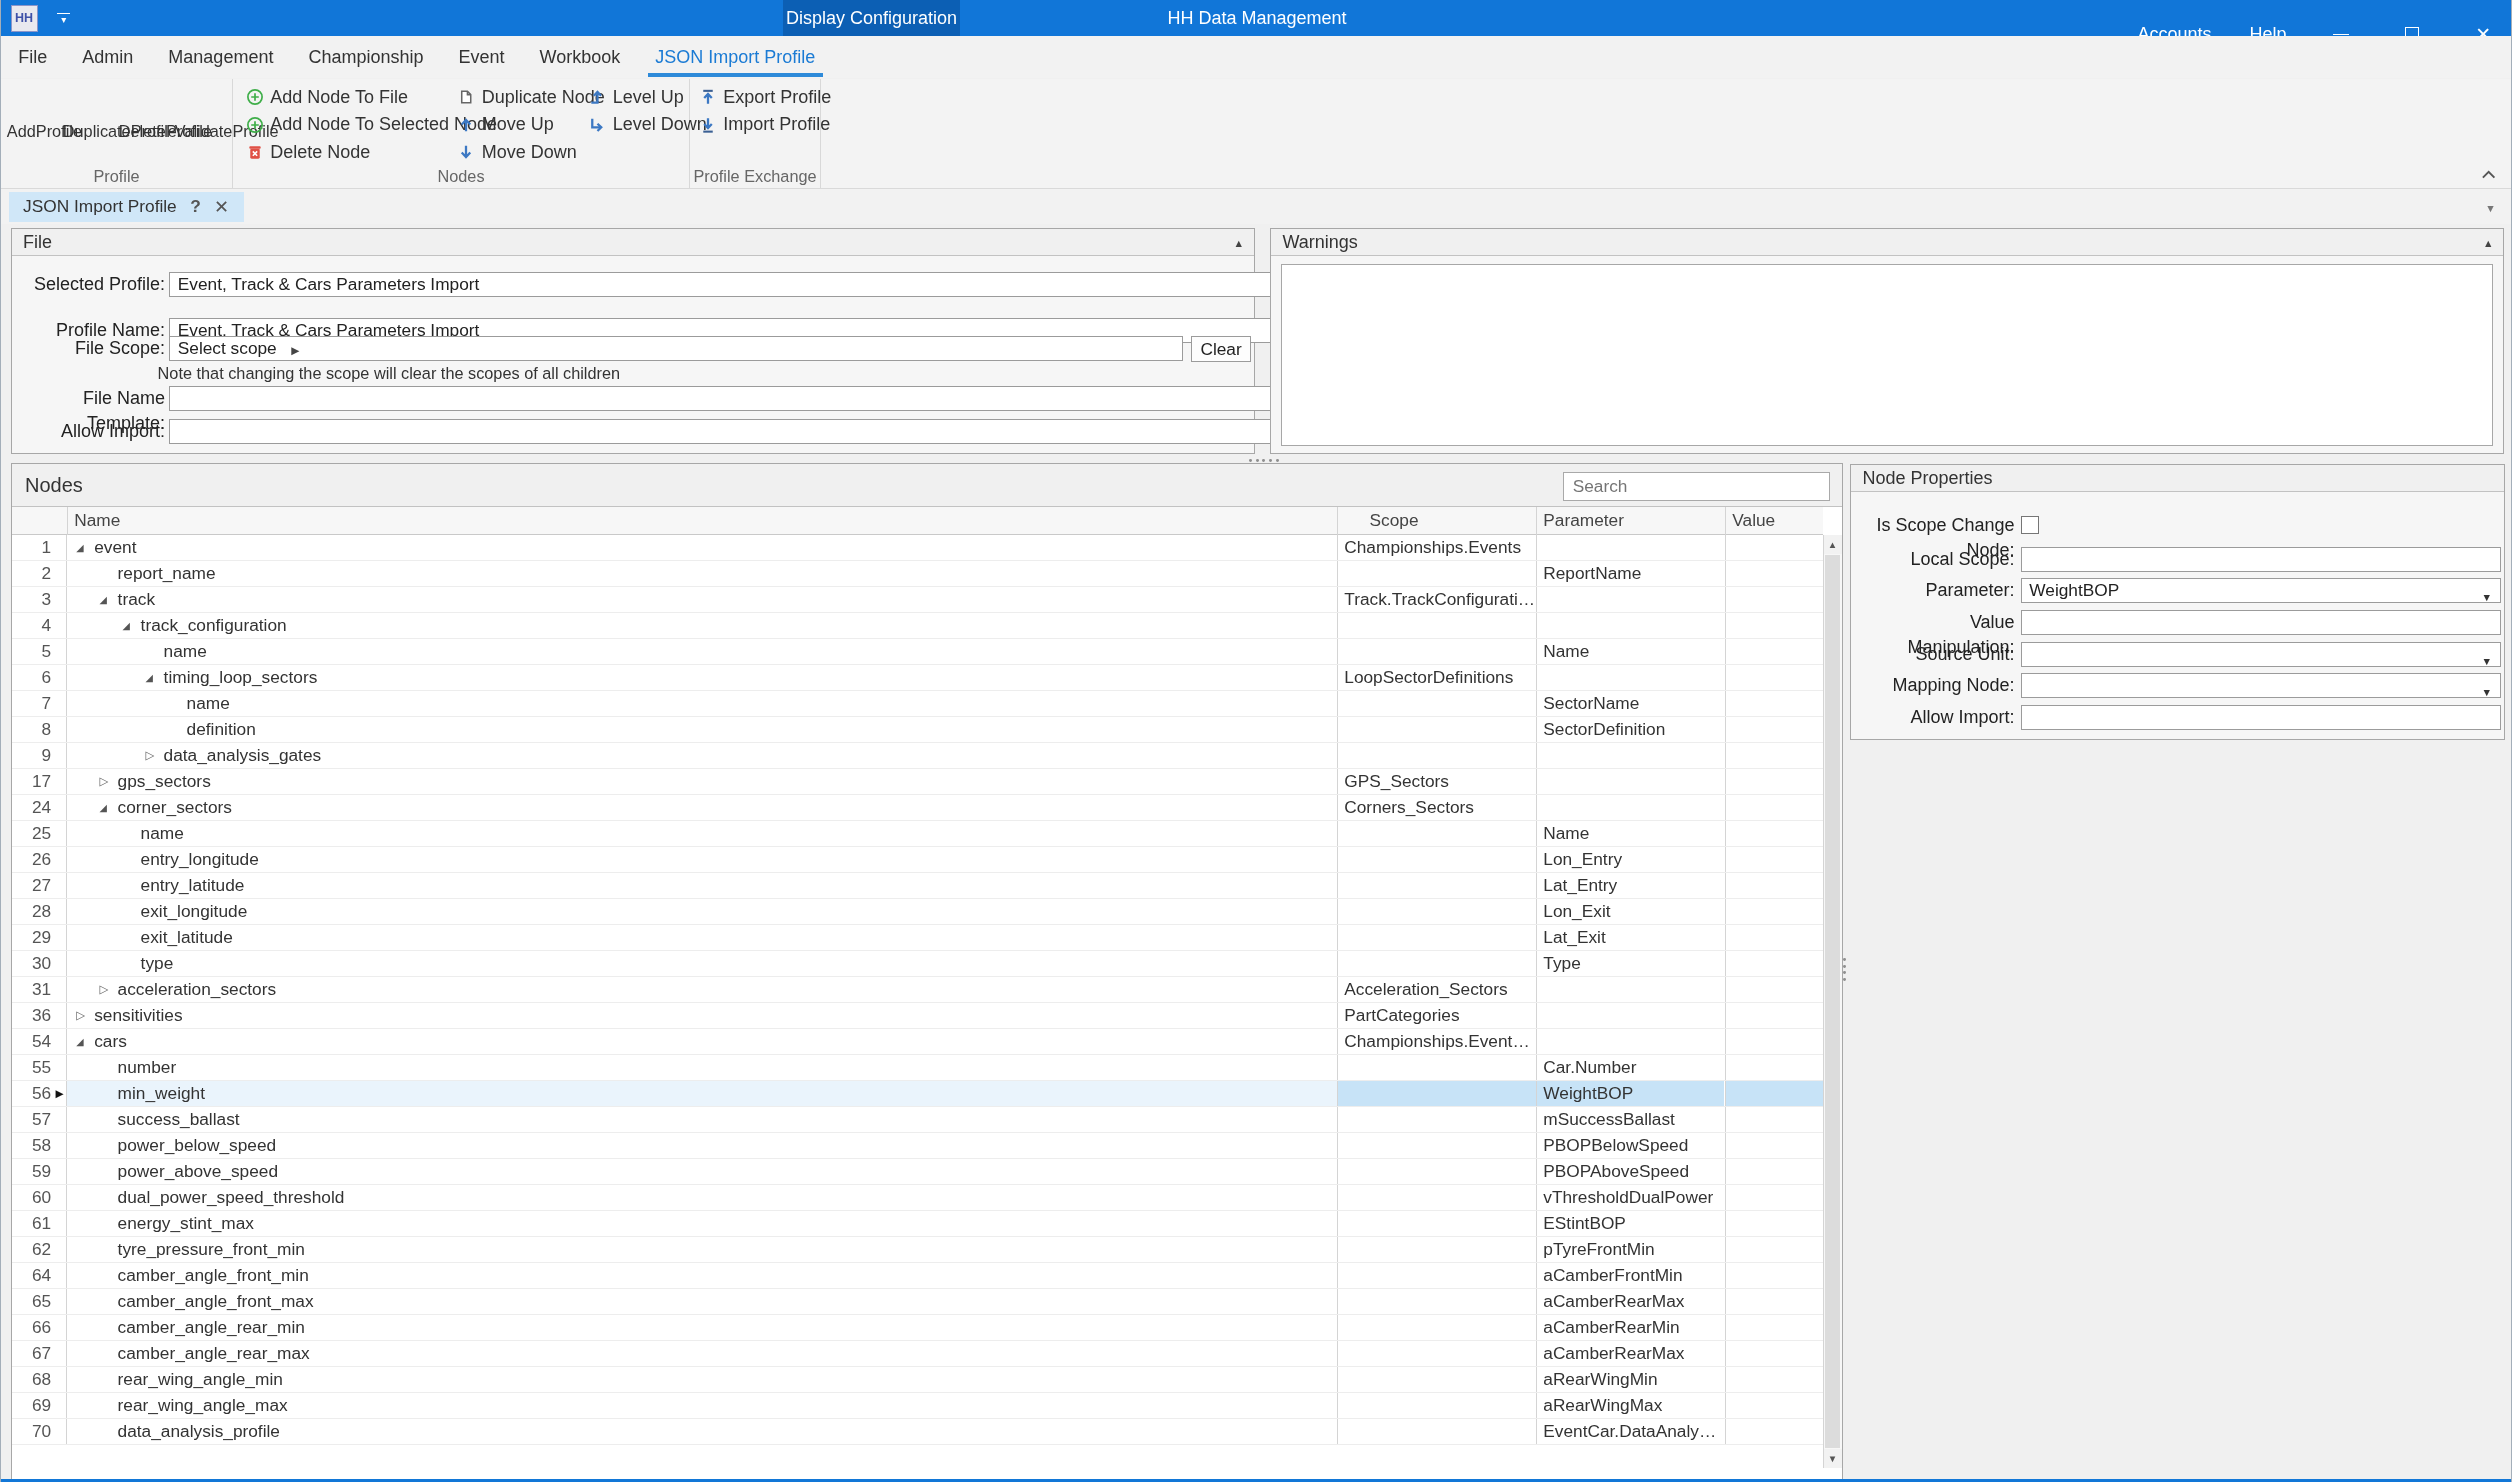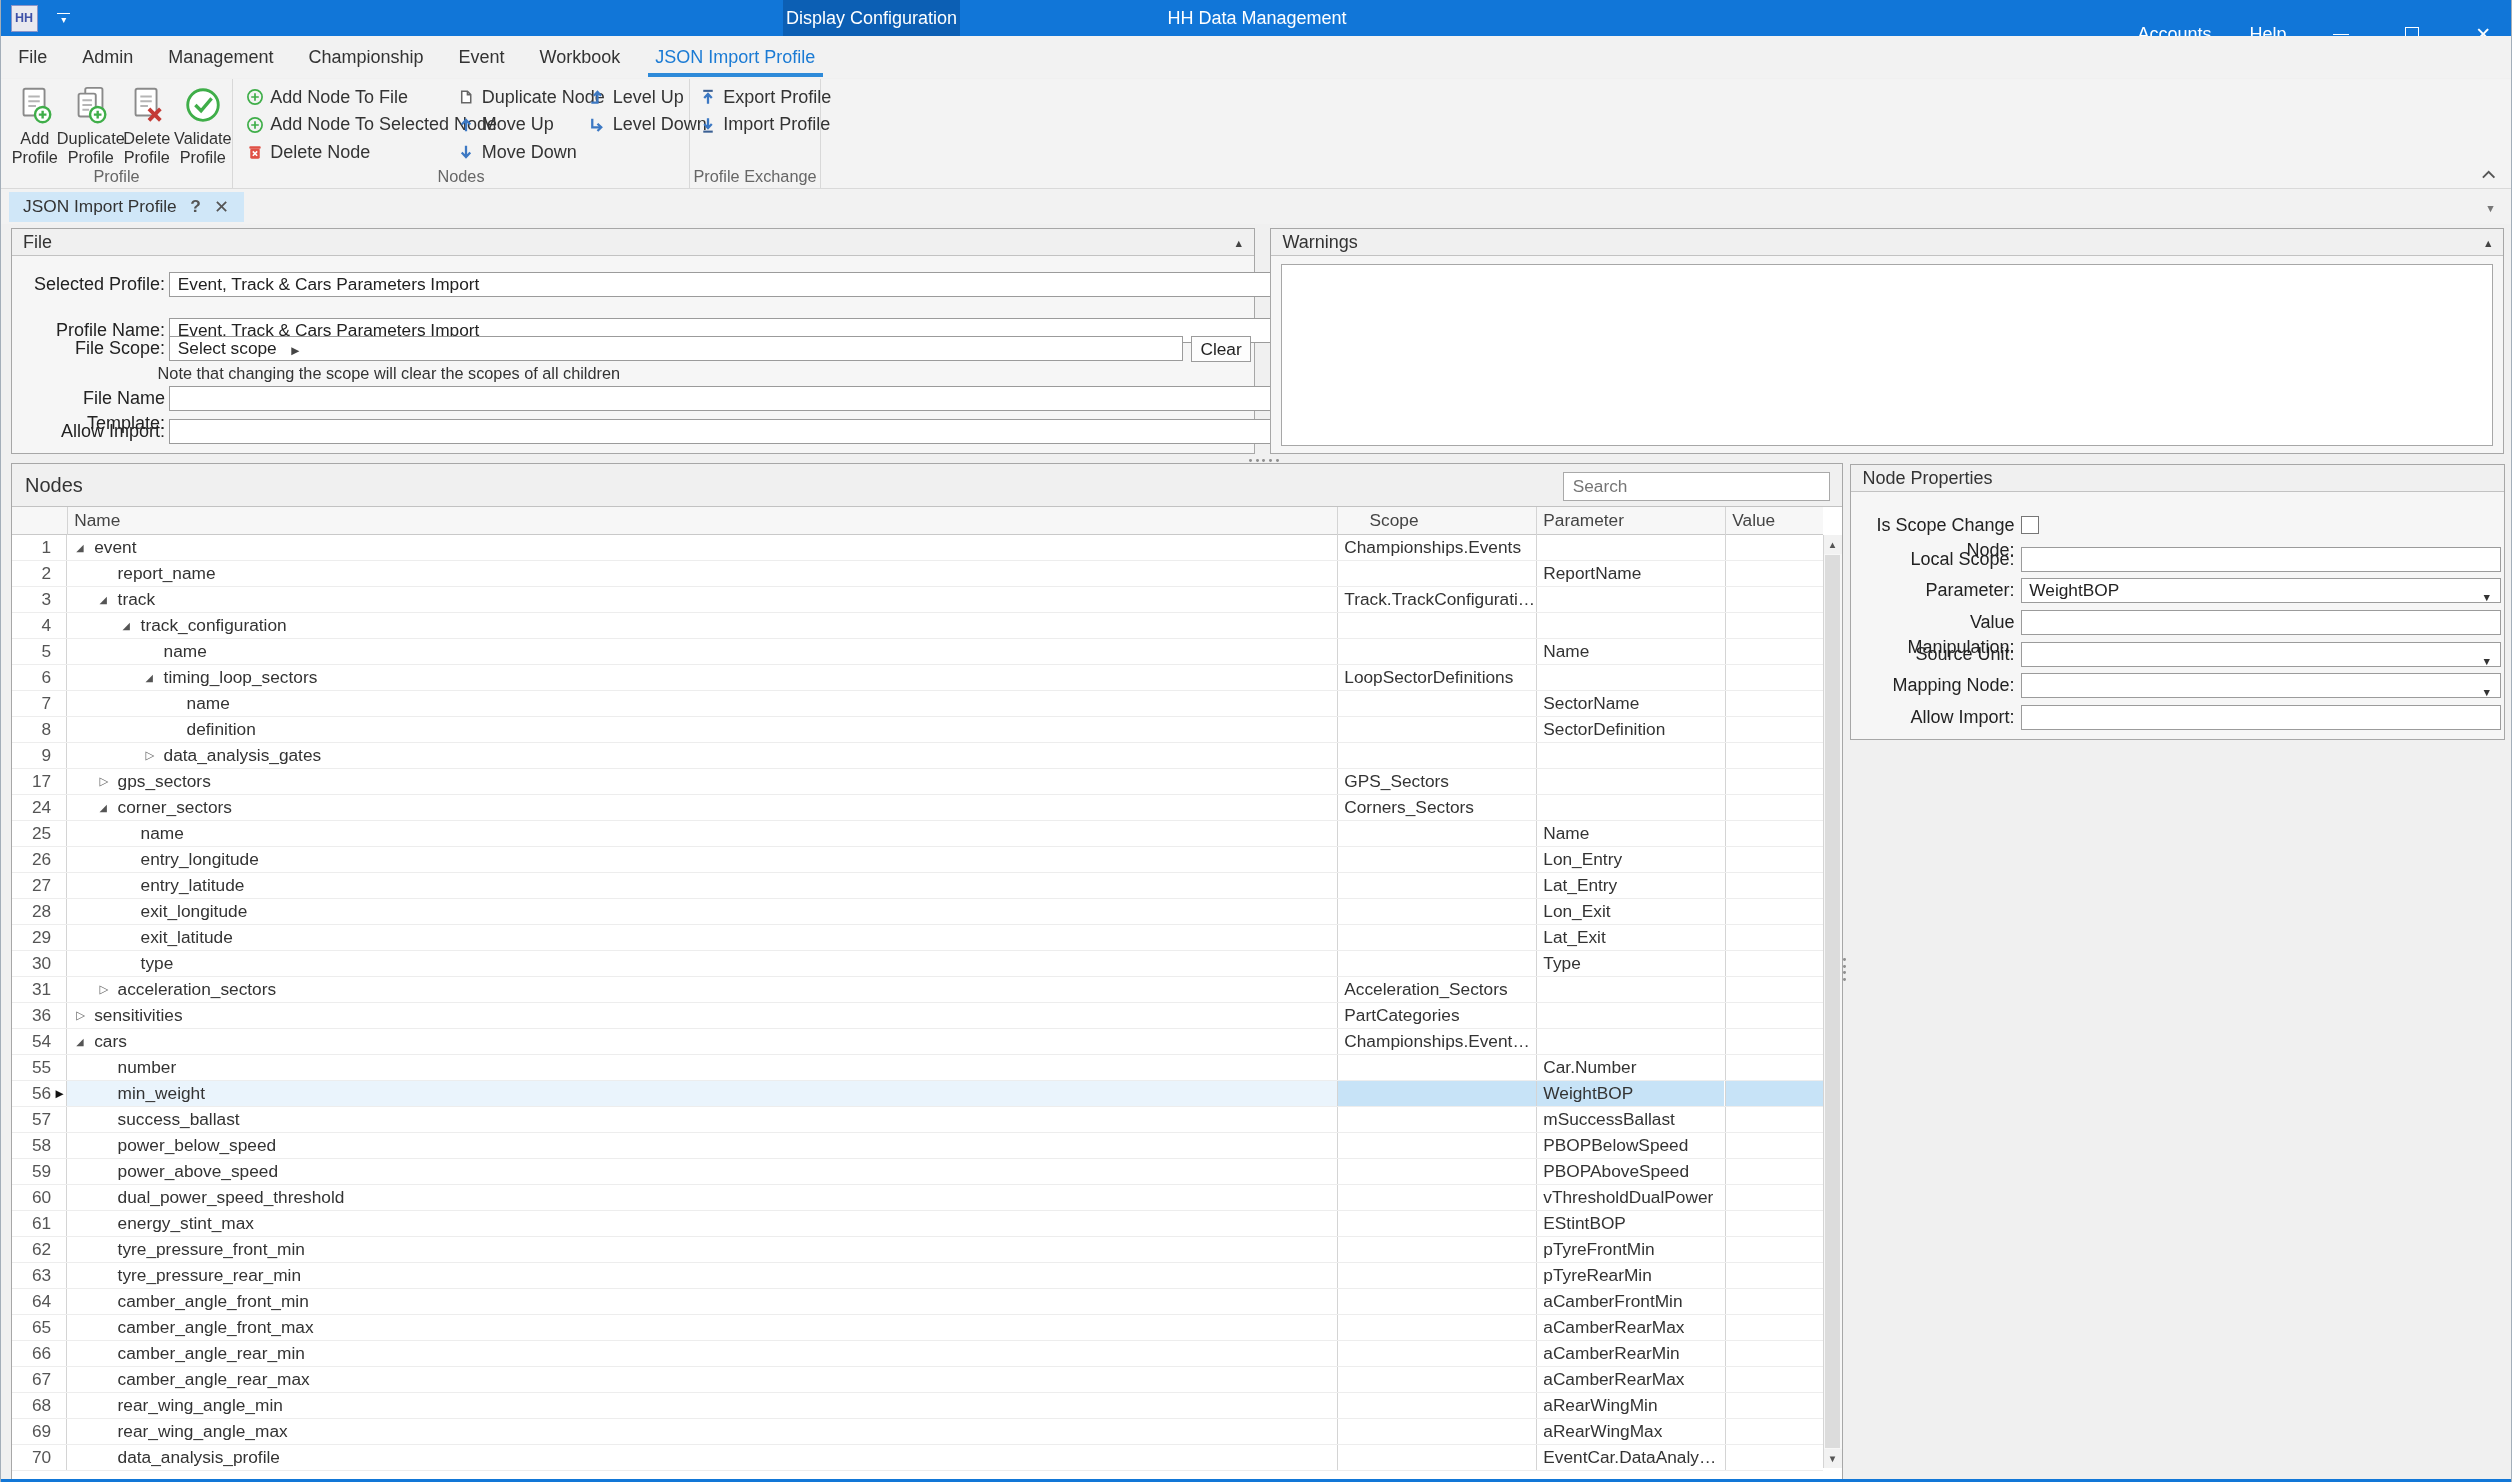--- a/index.html
+++ b/index.html
@@ -34,21 +34,21 @@
   .ribbon-tab.active::after { content:""; position:absolute; left:-7.7px; right:-7.7px; bottom:1px; height:3.8px; background:#2e8ad9; }
   
   .ribbon-body { position:absolute; left:0; top:79px; width:2512px; height:110px; background:#f3f3f3;
     border-bottom:1px solid #d9d9d9; }
   .rgroup { position:absolute; top:0; height:109px; border-right:1px solid #d8d8d8; }
   .rgroup-label { position:absolute; left:0; right:0; bottom:1.9px; text-align:center; font-size:16.3px; color:#666; }
   .g-profile { left:0; width:232px; }
   .g-nodes { left:232px; width:457px; }
   .g-exchange { left:689px; width:131px; }
   .big-btns { position:absolute; left:5.8px; top:3.8px; display:flex; }
-  .big-btn { width:56px; height:92px; display:flex; flex-direction:column; align-items:center; padding-top:1.9px; }
+  .big-btn { width:56px; height:92px; display:flex; flex-direction:row; align-items:center; padding-top:1.9px; }
   .big-btn .lbl { font-size:16.3px; line-height:18px; text-align:center; color:#333; margin-top:1.9px; }
   .ncol { position:absolute; top:8.6px; display:flex; flex-direction:column; gap:8.6px; }
   .ncol-1 { left:12.5px; } .ncol-2 { left:224px; } .ncol-3 { left:355px; }
   .small-btn { display:flex; align-items:center; gap:6.7px; height:19px; font-size:18px; color:#333; white-space:nowrap; }
   .xcol { position:absolute; left:8.6px; top:8.6px; display:flex; flex-direction:column; gap:8.6px; }
   .ribbon-collapse { position:absolute; right:15.4px; bottom:7.7px; width:17.3px; height:11.5px; }
   
   .doctab-strip { position:absolute; left:0; top:189px; width:2512px; height:35px; background:#f2f2f2; }
   .doc-tab { position:absolute; left:7.7px; top:2.9px; height:30px; background:#d0e7f8; display:flex; align-items:center;
     padding:0 14.4px; gap:13.4px; font-size:17.3px; color:#333; }
@@ -643,30 +643,20 @@
         <span class="tcell c-num">62</span>
         <span class="tcell c-name" style="padding-left: 33px;">
           <span class="expander"></span>
           <span>tyre_pressure_front_min</span>
         </span>
         <span class="tcell c-scope"></span>
         <span class="tcell c-param">pTyreFrontMin</span>
         <span class="tcell c-vm"></span>
       </div>
       <div class="trow">
-        <span class="tcell c-num">63</span>
-        <span class="tcell c-name" style="padding-left: 33px;">
-          <span class="expander"></span>
-          <span>tyre_pressure_rear_min</span>
-        </span>
-        <span class="tcell c-scope"></span>
-        <span class="tcell c-param">pTyreRearMin</span>
-        <span class="tcell c-vm"></span>
-      </div>
-      <div class="trow">
         <span class="tcell c-num">64</span>
         <span class="tcell c-name" style="padding-left: 33px;">
           <span class="expander"></span>
           <span>camber_angle_front_min</span>
         </span>
         <span class="tcell c-scope"></span>
         <span class="tcell c-param">aCamberFrontMin</span>
         <span class="tcell c-vm"></span>
       </div>
       <div class="trow">

